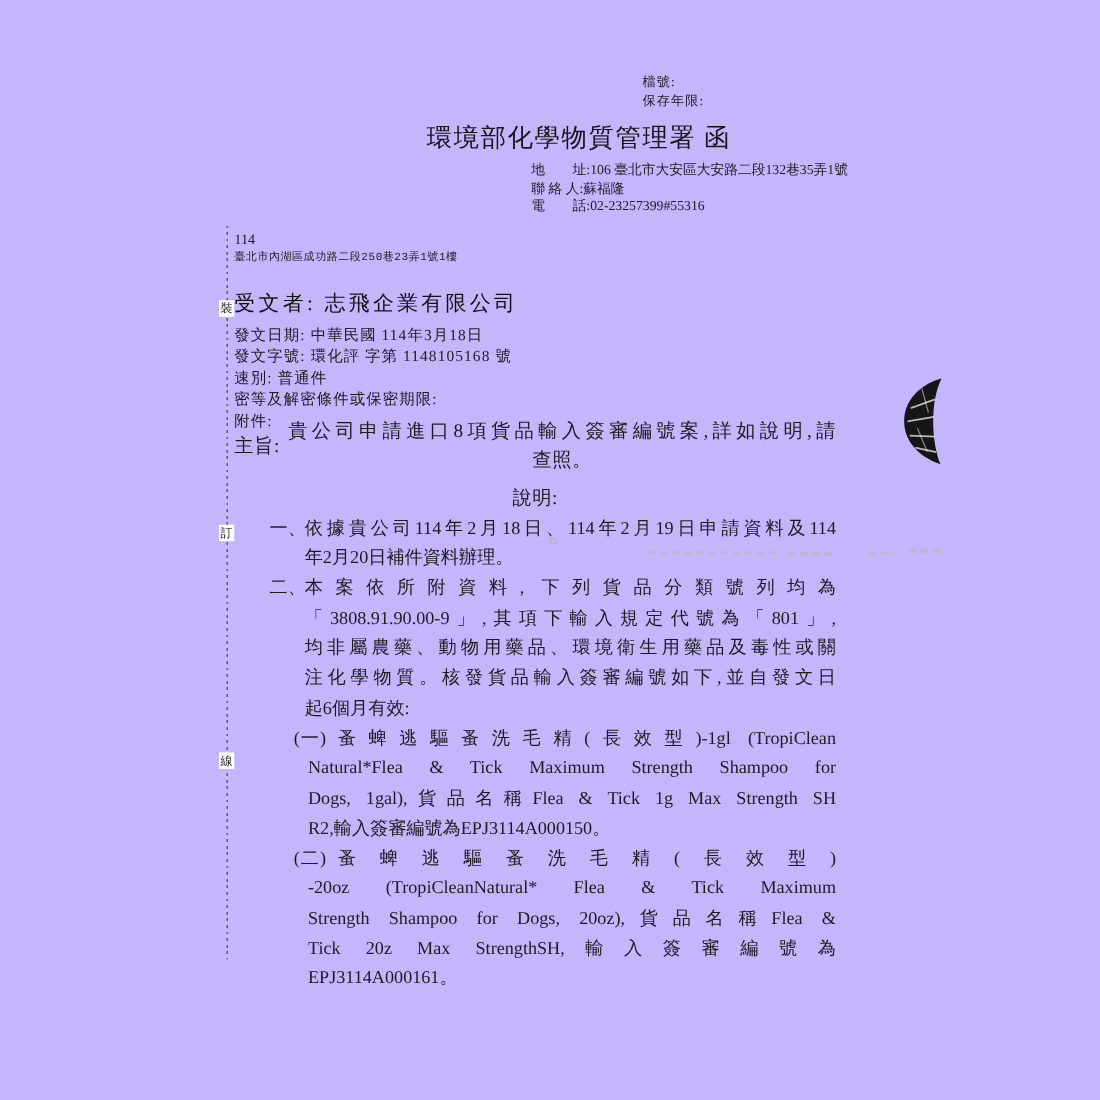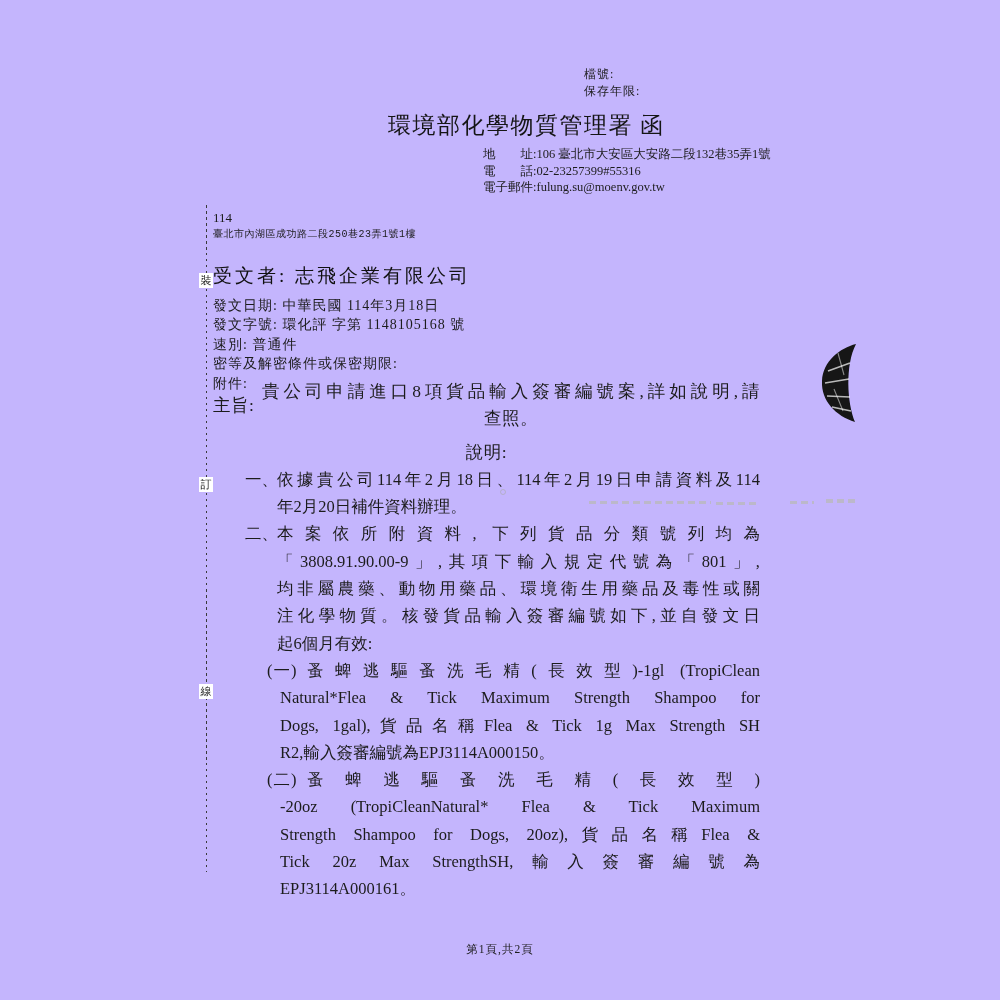--- a/index.html
+++ b/index.html
@@ -66,22 +66,22 @@
 
   <div class="filebox">
     <div>檔號:</div>
     <div>保存年限:</div>
   </div>
 
   <div class="doc-title">環境部化學物質管理署 函</div>
 
   <div class="contact">
     <div><span class="lbl">地　　址:</span><span>106 臺北市大安區大安路二段132巷35弄1號</span></div>
+    <div><span class="lbl">聯 絡 人:</span><span>蘇福隆</span></div>
     <div><span class="lbl">電　　話:</span><span>02-23257399#55316</span></div>
-    <div><span class="lbl">電子郵件:</span><span>fulung.su@moenv.gov.tw</span></div>
   </div>
 
   <div class="recipient-zone">
     <div class="zip">114</div>
     <div class="raddr">臺北市內湖區成功路二段250巷23弄1號1樓</div>
     <div class="receiver"><span>受文者:</span> <span>志飛企業有限公司</span></div>
     <div class="meta">
       <div><span>發文日期:</span> <span>中華民國 114年3月18日</span></div>
       <div><span>發文字號:</span> <span>環化評 字第 1148105168 號</span></div>
       <div><span>速別:</span> <span>普通件</span></div>
@@ -141,15 +141,14 @@
     <path d="M12,30 L34,22 M9,42 L33,38 M11,55 L34,56 M16,66 L35,70" stroke="#ffffff" stroke-width="1.6" opacity="0.7" fill="none"></path>
     <path d="M22,12 L28,34 M18,48 L27,70" stroke="#ffffff" stroke-width="1.1" opacity="0.5" fill="none"></path>
   </svg>
 
   <div class="artifact a1"></div>
   <div class="artifact a2"></div>
   <div class="artifact a3"></div>
   <div class="artifact a4"></div>
   <div class="adot"></div>
 
-  <div class="footer">第1頁,共2頁</div>
 
 </div>
 
 </body></html>

